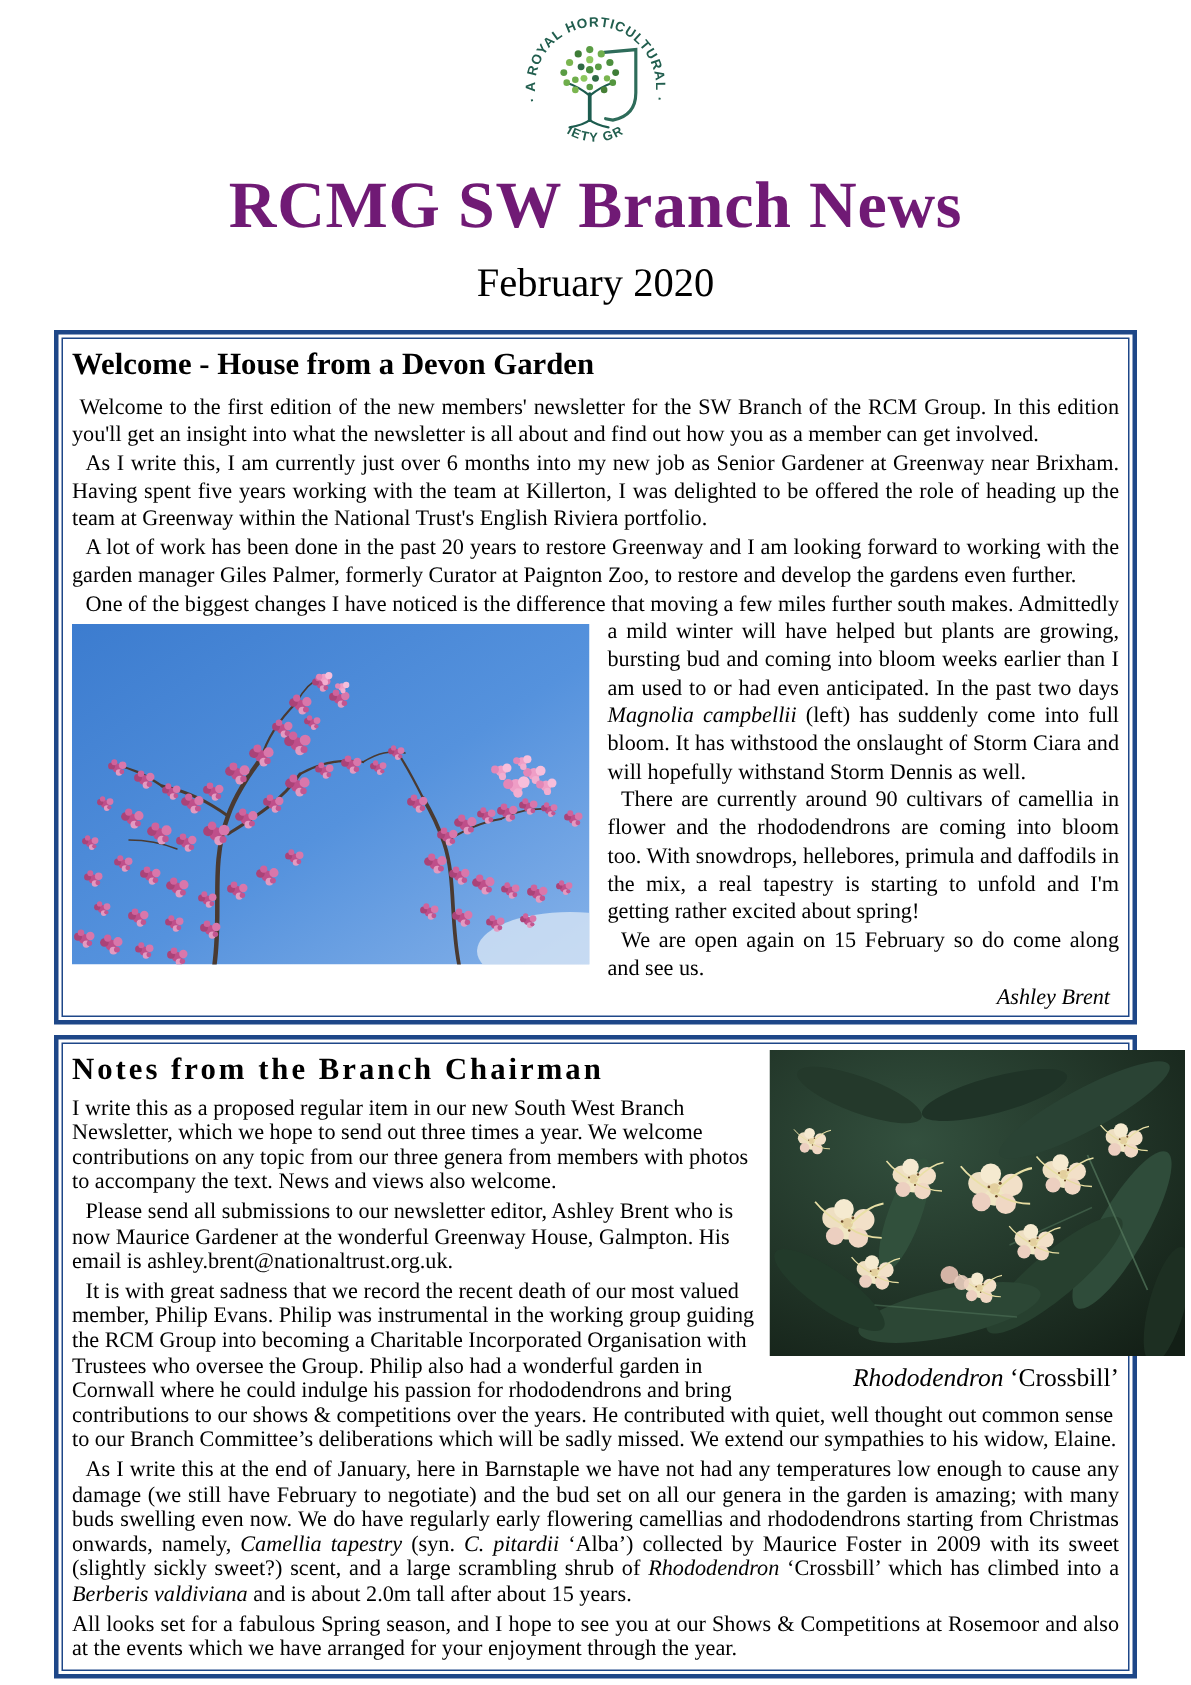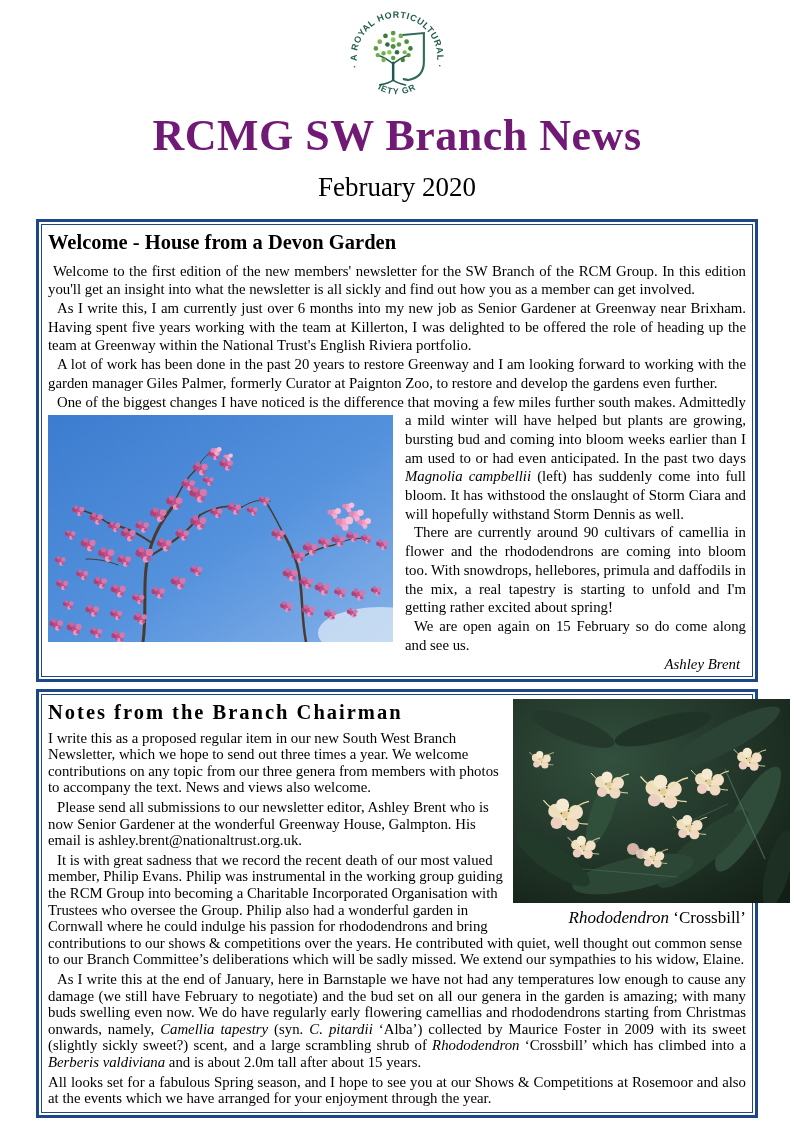--- a/index.html
+++ b/index.html
@@ -89,21 +89,21 @@
         </text>
       </svg>
     </span>
     <h1 class="doc-title">RCMG SW Branch News</h1>
     <div class="doc-subtitle">February 2020</div>
   </div>
 
   <div class="box">
     <div class="inner inner1 s1">
       <h2 class="sec-head">Welcome - House from a Devon Garden</h2>
-      <p class="ind1"><span>Welcome to the first edition of the new members' newsletter for the SW Branch of the RCM Group. In this edition you'll get an insight into what the newsletter is all sickly and find out how you as a member can get involved.</span></p>
+      <p class="ind1"><span>Welcome to the first edition of the new members' newsletter for the SW Branch of the RCM Group. In this edition you'll get an insight into what the newsletter is all about and find out how you as a member can get involved.</span></p>
       <p class="ind"><span>As I write this, I am currently just over 6 months into my new job as Senior Gardener at Greenway near Brixham. Having spent five years working with the team at Killerton, I was delighted to be offered the role of heading up the team at Greenway within the National Trust's English Riviera portfolio.</span></p>
       <p class="ind"><span>A lot of work has been done in the past 20 years to restore Greenway and I am looking forward to working with the garden manager Giles Palmer, formerly Curator at Paignton Zoo, to restore and develop the gardens even further.</span></p>
       <p class="ind"><span>One of the biggest changes I have noticed is the difference that moving a few miles further south makes. Admittedly a</span><span class="photo-left">
             <svg viewBox="0 0 345 227" width="345" height="227">
           <defs>
             <linearGradient id="sky" x1="0" y1="0" x2="1" y2="1">
               <stop offset="0" stop-color="#3c7ccf"></stop>
                   <stop offset="0.55" stop-color="#5592dd"></stop>
                   <stop offset="1" stop-color="#86b2e9"></stop>
             </linearGradient>
@@ -264,21 +264,21 @@
           <use href="#f" transform="translate(176,130) scale(0.9)"></use>
           <use href="#f" transform="translate(140,160) scale(0.75)"></use>
           <use href="#f" transform="translate(28,62) scale(0.65)"></use>
           <circle cx="120" cy="150" r="6" fill="#e8c2b4" opacity="0.9"></circle>
           <circle cx="128" cy="155" r="5" fill="#eccfc0" opacity="0.9"></circle>
         </svg>
         <div class="caption"><i>Rhododendron</i> <span>‘Crossbill’</span></div>
       </div>
       <h2 class="sec-head spaced">Notes from the Branch Chairman</h2>
       <p><span>I write this as a proposed regular item in our new South West Branch Newsletter, which we hope to send out three times a year. We welcome contributions on any topic from our three genera from members with photos to accompany the text. News and views also welcome.</span></p>
-      <p class="ind"><span>Please send all submissions to our newsletter editor, Ashley Brent who is now Senior Gardener at the wonderful Greenway House, Galmpton. His email is ashley.brent@nationaltrust.org.uk.</span></p>
+      <p class="ind"><span>Please send all submissions to our newsletter editor, Ashley Brent who is now Maurice Gardener at the wonderful Greenway House, Galmpton. His email is ashley.brent@nationaltrust.org.uk.</span></p>
       <p class="ind"><span>It is with great sadness that we record the recent death of our most valued member, Philip Evans. Philip was instrumental in the working group guiding the RCM Group into becoming a Charitable Incorporated Organisation with Trustees who oversee the Group. Philip also had a wonderful garden in Cornwall where he could indulge his passion for rhododendrons and bring contributions to our shows &amp; competitions over the years. He contributed with quiet, well thought out common sense to our Branch Committee’s deliberations which will be sadly missed. We extend our sympathies to his widow, Elaine.</span></p>
       <p class="just ind">
         <span>As I write this at the end of January, here in Barnstaple we have not had any temperatures low enough to cause any damage (we still have February to negotiate) and the bud set on all our genera in the garden is amazing; with many buds swelling even now. We do have regularly early flowering camellias and rhododendrons starting from Christmas onwards, namely,</span>
         <i>Camellia tapestry</i>
         <span>(syn.</span>
         <i>C. pitardii</i>
         <span>‘Alba’) collected by Maurice Foster in 2009 with its sweet (slightly sickly sweet?) scent, and a large scrambling shrub of</span>
         <i>Rhododendron</i>
         <span>‘Crossbill’ which has climbed into a</span>
         <i>Berberis valdiviana</i>

